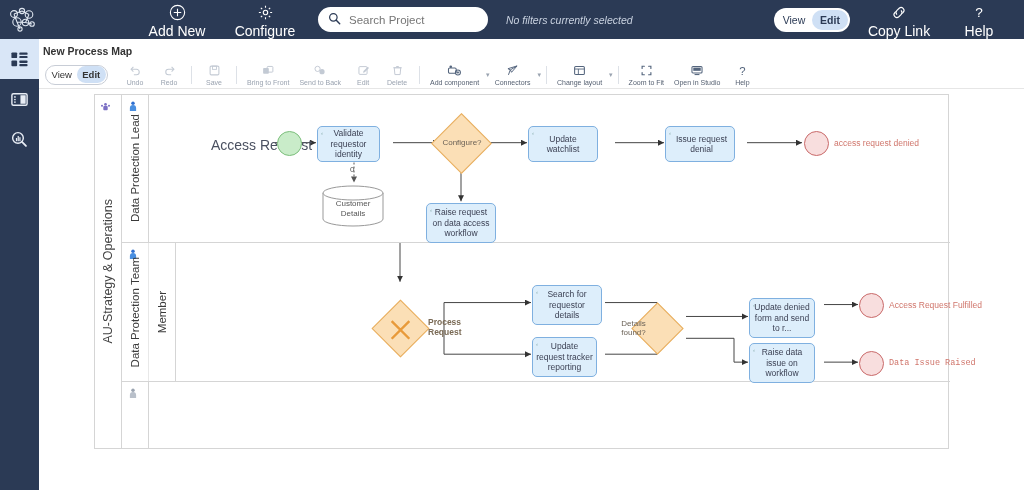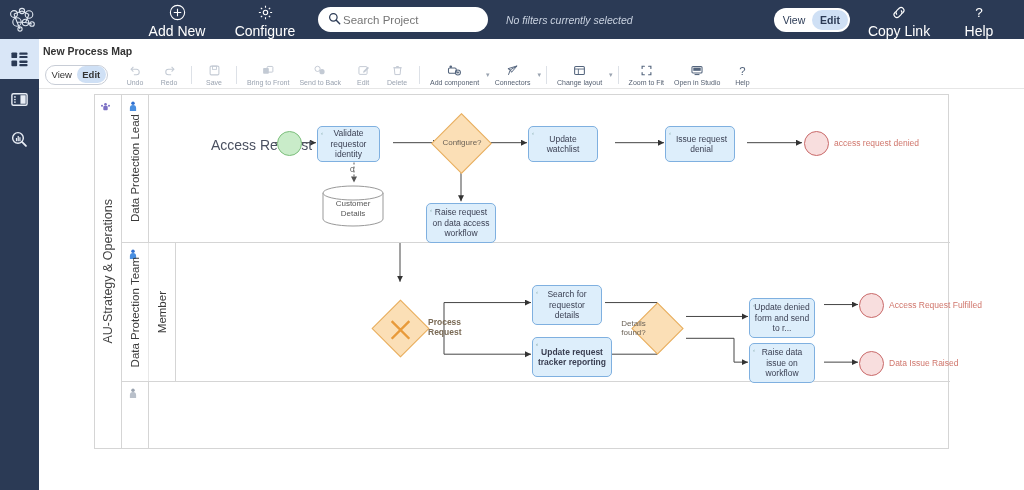--- a/index.html
+++ b/index.html
@@ -17,21 +17,21 @@
     background:#2b3a55;
     display:flex; align-items:center;
   }
   .logo{ width:46px; height:39px; display:flex; align-items:center; justify-content:center; }
   .topbar-actions{ display:flex; align-items:flex-start; margin-left:100px; gap:26px; }
   .tb-item{ display:flex; flex-direction:column; align-items:center; color:#ffffff; cursor:pointer; width:62px; padding-top:2px;}
   .tb-item .ic{ height:19px; display:flex; align-items:center; justify-content:center; }
   .tb-item .lbl{ font-size:14px; margin-top:1px; white-space:nowrap; }
   .searchbox{
     margin-left:22px; width:170px; height:25px; background:#fff; border-radius:13px;
-    display:flex; align-items:center; padding:0 10px; gap:0;
+    display:flex; align-items:center; padding:0 10px; gap:6px;
   }
   .searchbox input{
     border:0; outline:0; font-size:11.5px; color:#555; width:130px;
     font-family:"Liberation Sans", sans-serif; background:transparent;
   }
   .filters{ margin-left:18px; color:#c9d2e0; font-size:10.5px; font-style:italic; }
   .right-group{ margin-left:auto; display:flex; align-items:center; gap:18px; padding-right:14px;}
   .toggle{
     background:#ffffff; border-radius:14px; height:24px; display:flex; align-items:center;
     padding:2px; width:76px; position:relative;
@@ -524,21 +524,21 @@
           <div class="edgelabel" style="left:252px; top:74px;font-weight:bold;">
             <span>Process</span><br>
             <span>Request</span>
           </div>
 
           <div class="node" style="left:356px; top:42px; width:70px; height:40px;">
             <span class="tick">‹</span>
             <span>Search for requestor details</span>
           </div>
 
-          <div class="node" style="left:356px; top:94px; width:80px; height:40px;font-weight:bold;">
+          <div class="node" style="left:356px; top:94px; width:65px; height:40px;">
             <span class="tick">‹</span>
             <span>Update request tracker reporting</span>
           </div>
 
           <div class="gw" style="left:463px; top:67px; width:37px; height:37px;"></div>
           <div class="gwlabel" style="left:430px; top:76px; width:55px;">
             <span>Details</span><br>
             <span>found?</span>
           </div>
 
@@ -549,21 +549,21 @@
 
           <div class="node" style="left:573px; top:100px; width:66px; height:40px;">
             <span class="tick">‹</span>
             <span>Raise data issue on workflow</span>
           </div>
 
           <div class="evt end" style="left:683px; top:50px; width:25px; height:25px;"></div>
           <div class="evtlabel" style="left:713px; top:57px;">Access Request Fulfilled</div>
 
           <div class="evt end" style="left:683px; top:108px; width:25px; height:25px;"></div>
-          <div class="evtlabel" style="left:713px; top:115px;">Data Issue Raised</div>
+          <div class="evtlabel" style="left:713px; top:115px;font-family:Liberation Mono, monospace;">Data Issue Raised</div>
         </div>
       </div>
 
       <div class="lane" style="top:287px; height:67px; width:828px; border-bottom:none;">
         <div class="lane-hdr">
           <span class="pic">
             <svg width="10" height="11" viewBox="0 0 10 12">
                 <circle cx="5" cy="2.4" r="1.9" fill="#9aa3b0"></circle>
                 <path d="M1.6 11v-3.3a3.4 3.4 0 0 1 6.8 0V11z" fill="#b9c0ca"></path>
               </svg>

